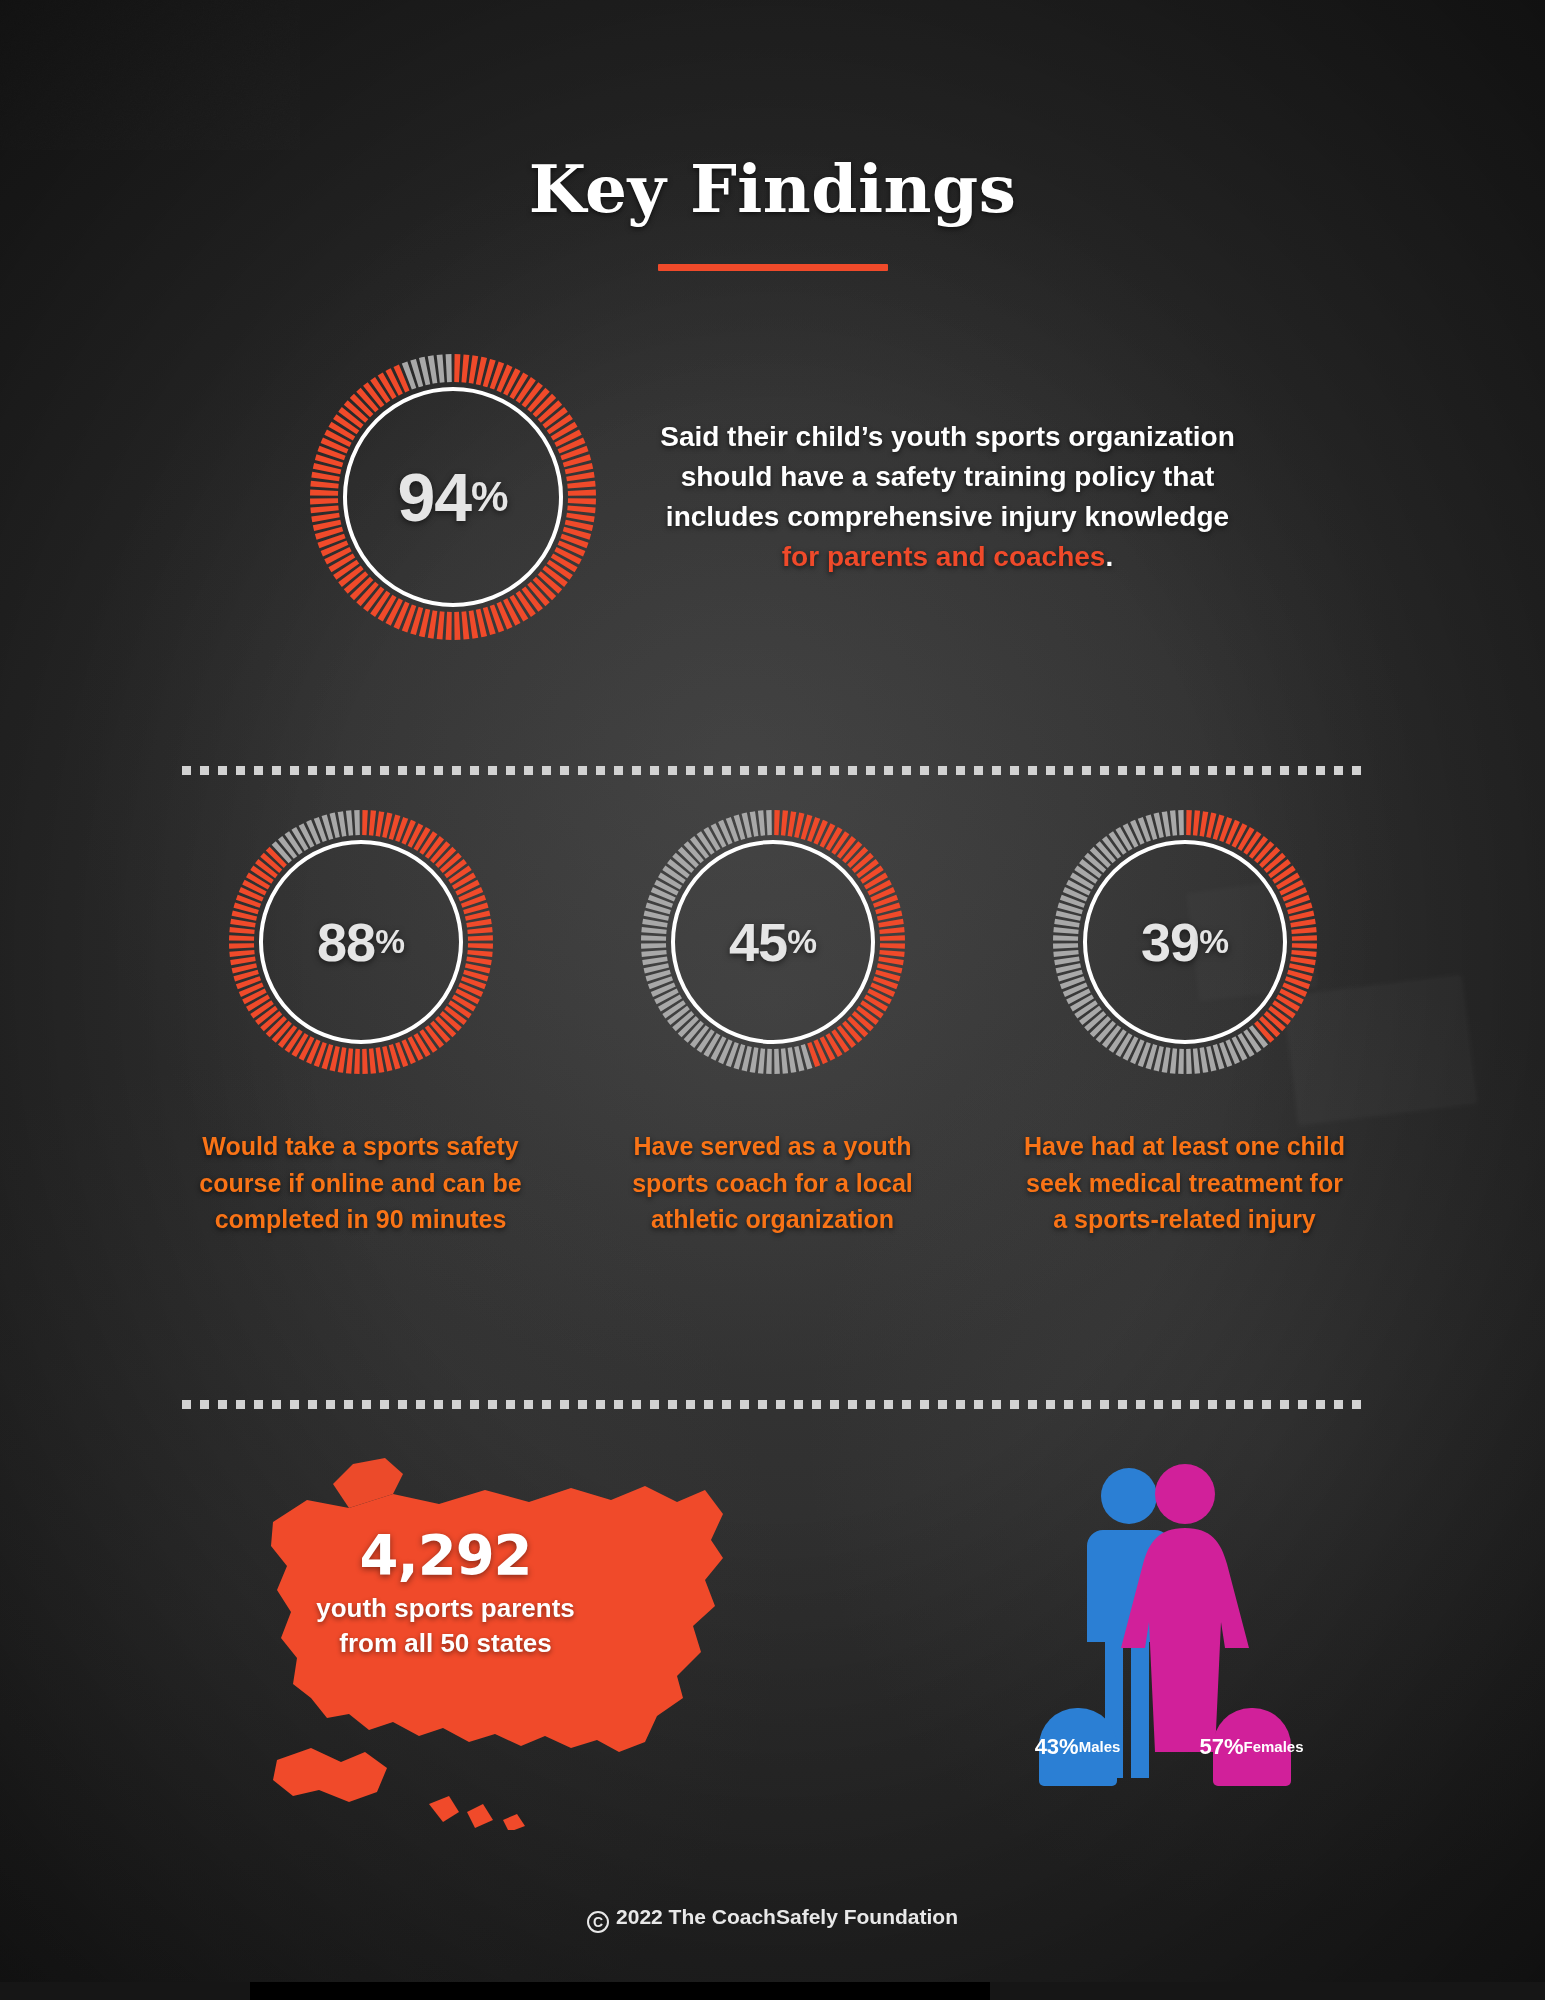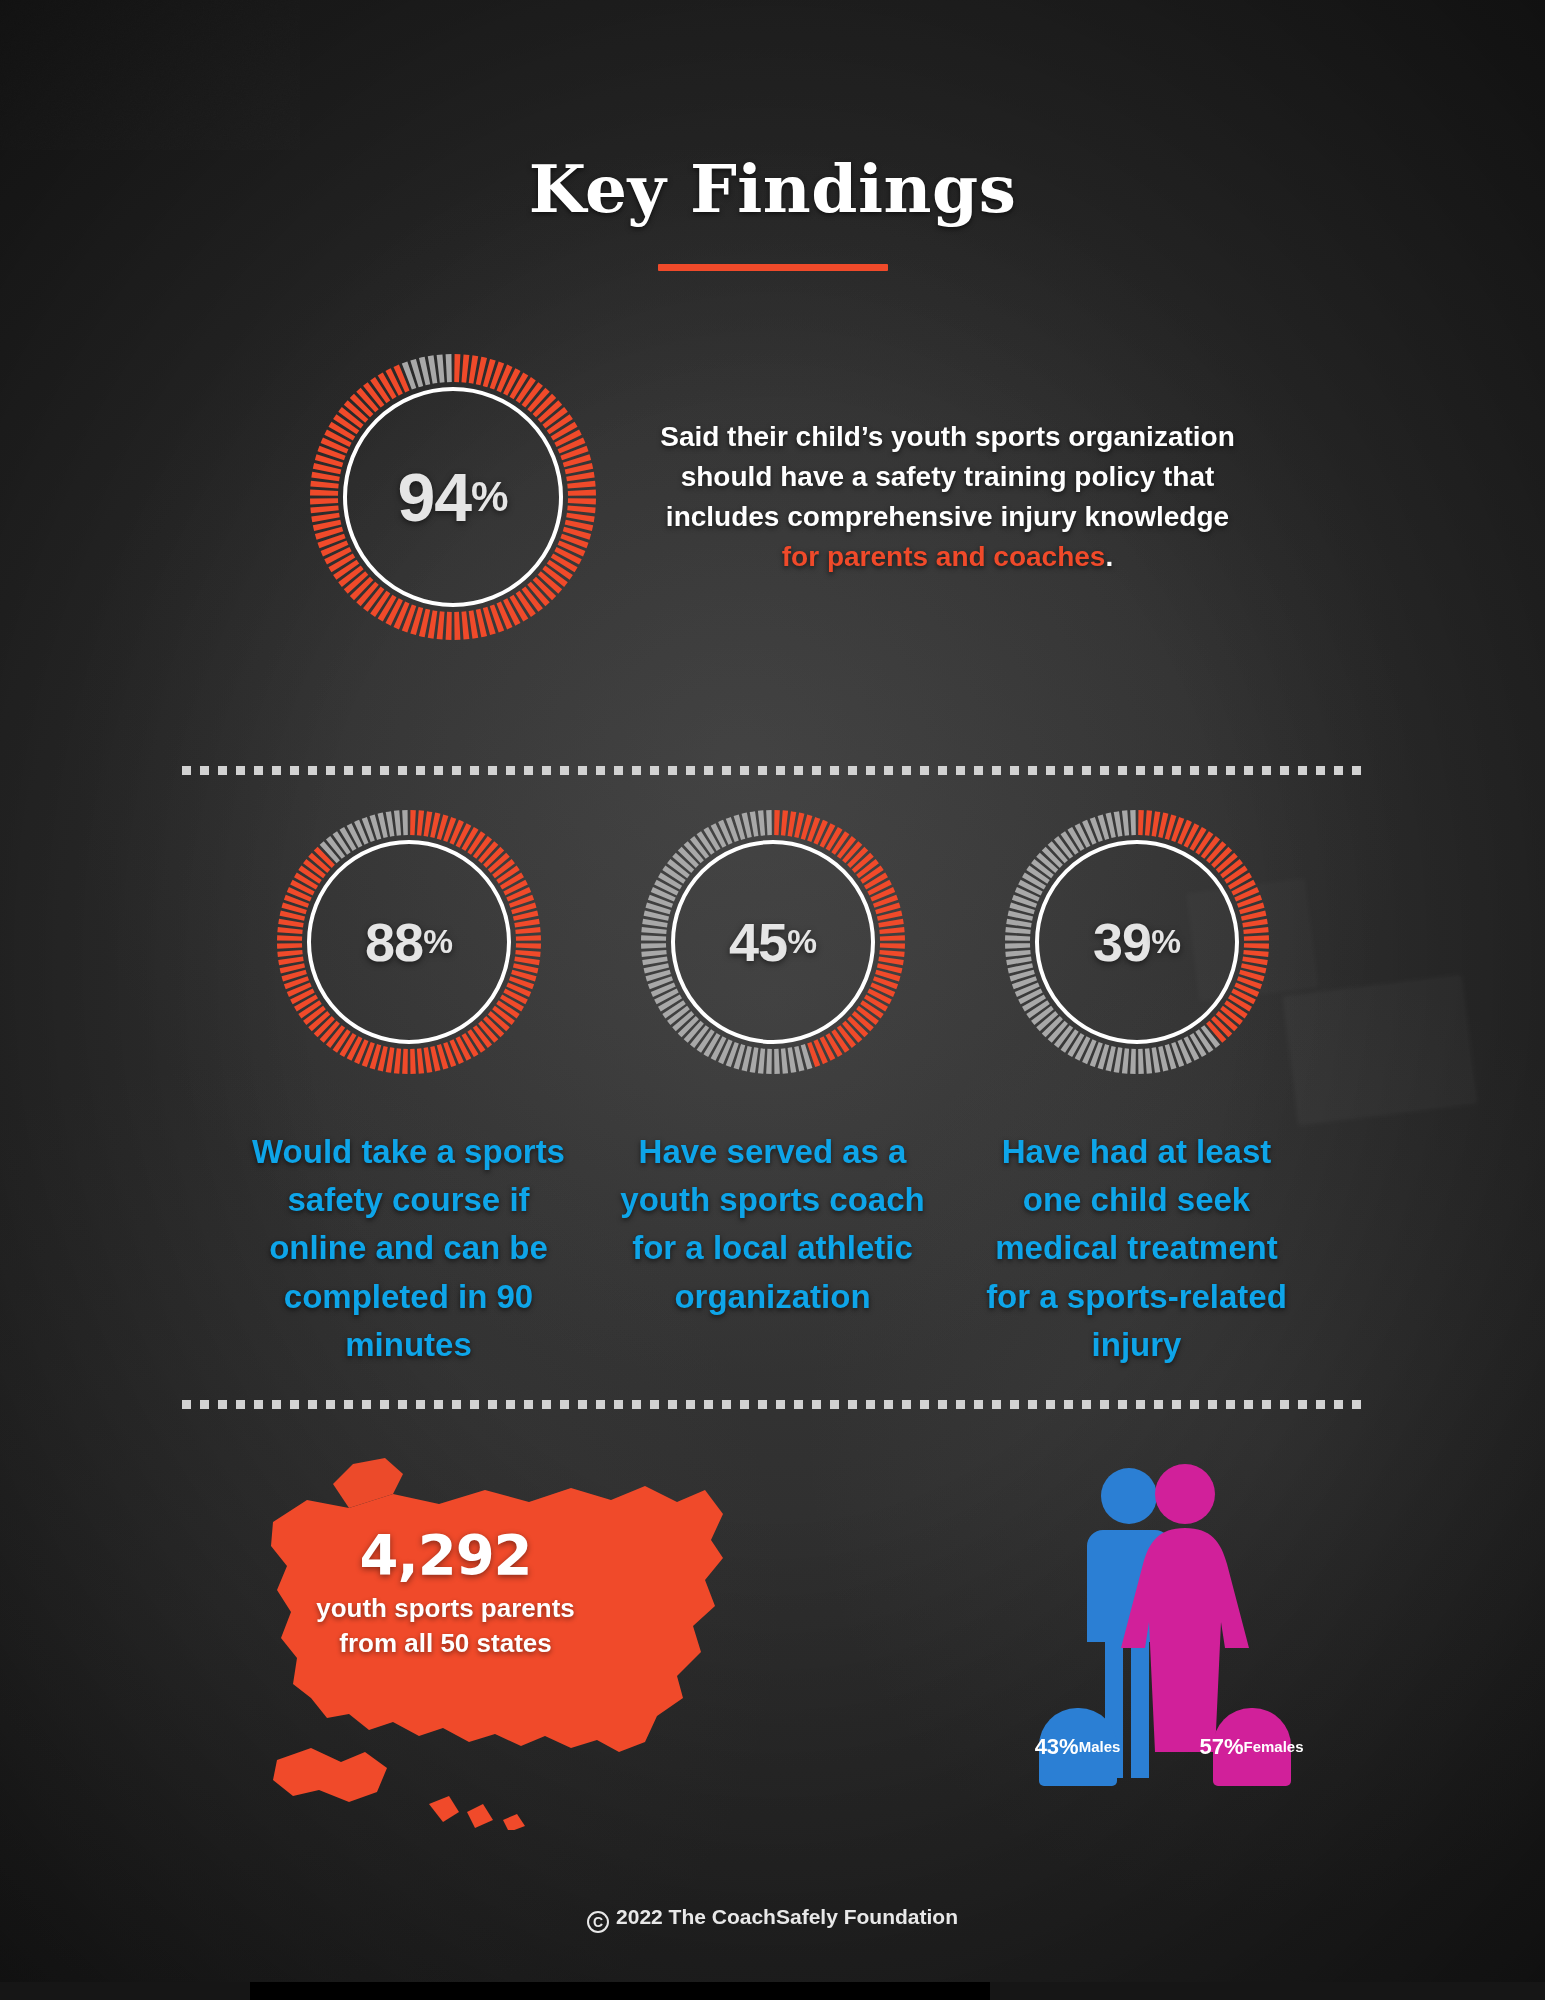--- a/index.html
+++ b/index.html
@@ -99,28 +99,28 @@
     line-height:1.43;
     text-align:center;
     text-shadow:0 2px 5px rgba(0,0,0,.6);
   }
   .hl { color:#f04a2a; }
 
   
   .row2 {
     position:absolute; top:808px; left:0; right:0;
     display:flex; justify-content:center; align-items:flex-start;
-    gap:34px;
+    gap:82px;
   }
   .stat-col { width:330px; display:flex; flex-direction:column; align-items:center; }
   .row2 .gauge .centerlabel { font-size:54px; }
   .stat-caption {
     margin-top:52px;
-    color:#0ea5e9;
-    font-size:33px;
+    color:#f97316;
+    font-size:25px;
     font-weight:bold;
     line-height:1.46;
     text-align:center;
     text-shadow:0 2px 5px rgba(0,0,0,.6);
   }
 
   
   .row3 {
     position:absolute; top:1430px; left:0; right:0;
     display:flex; justify-content:center; align-items:center;

